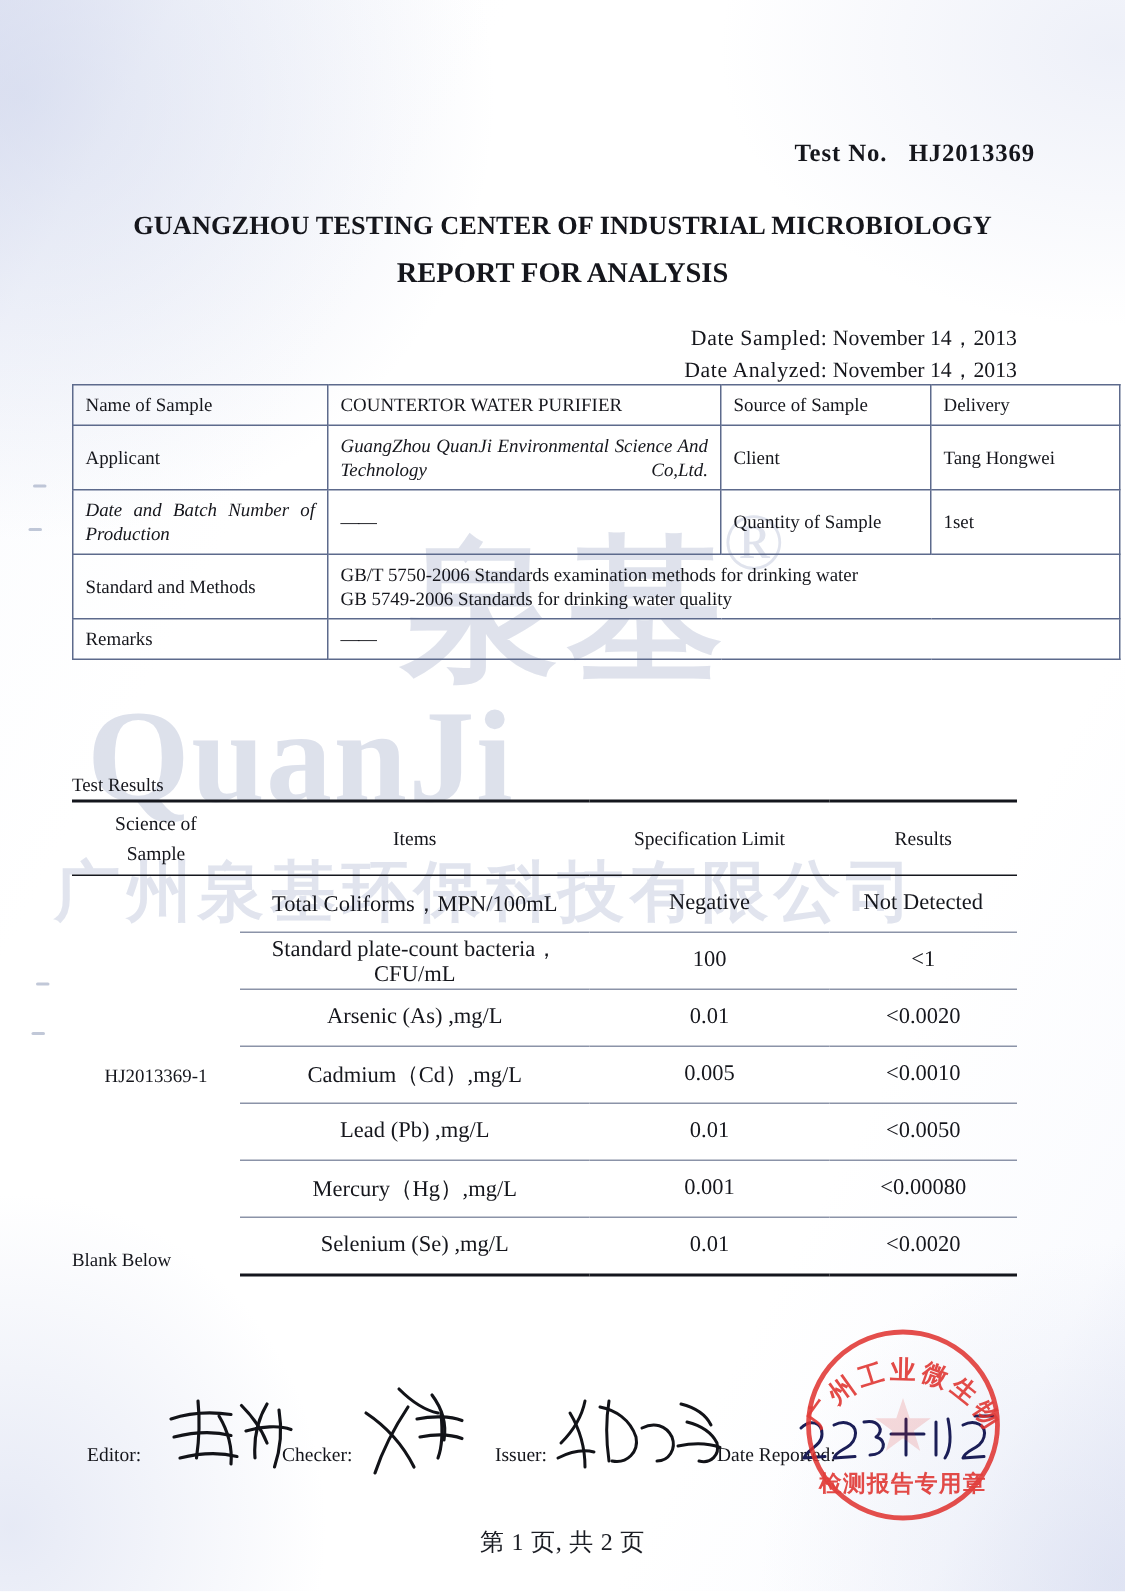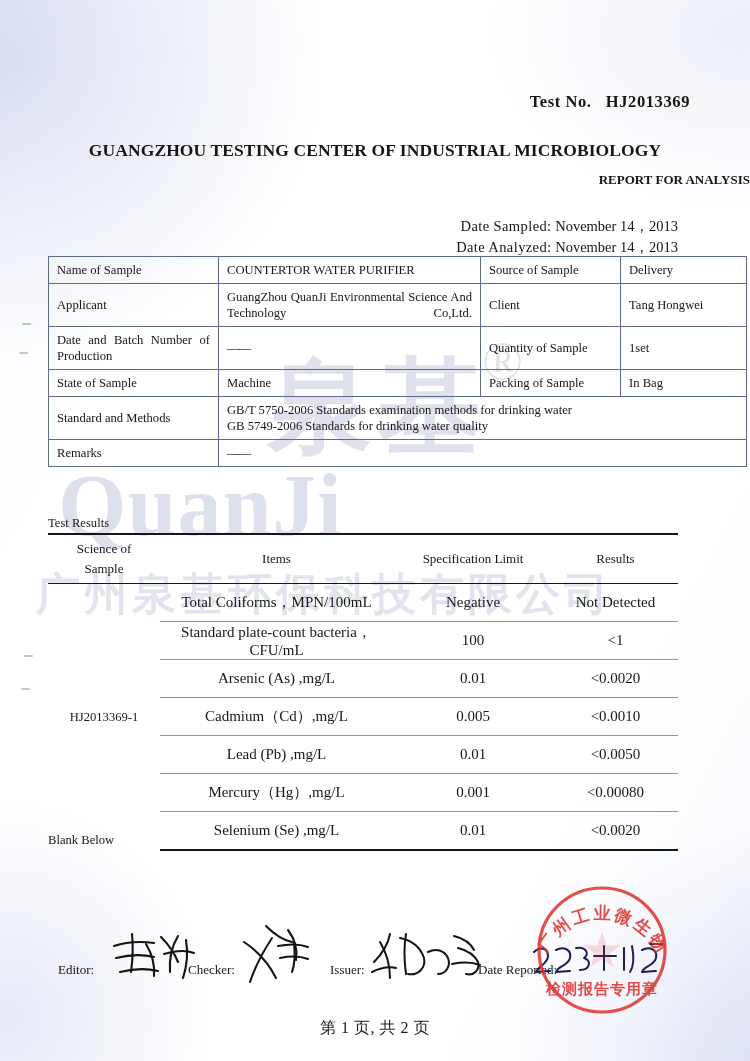--- a/index.html
+++ b/index.html
@@ -114,22 +114,22 @@
     width: 750px;
     text-align: center;
     font-size: 17.5px;
     font-weight: 700;
     letter-spacing: .1px;
   }
   .doc-subtitle {
     position: absolute;
     left: 0; top: 172px;
     width: 750px;
-    text-align: right;
-    font-size: 13px;
+    text-align: center;
+    font-size: 19px;
     font-weight: 700;
   }
 
   .dates {
     position: absolute;
     left: 0; top: 216px;
     width: 678px;
     text-align: right;
     font-size: 14.5px;
     line-height: 21px;
@@ -154,20 +154,21 @@
     line-height: 16px;
     background: transparent;
   }
   .info-table td.lbl { width: 153px; }
   .info-table td.val { width: 245px; }
   .info-table td.lbl2 { width: 123px; }
   .info-table td.val2 { width: 109px; }
   .info-table td.justify {
     text-align: justify;
     text-align-last: justify;
+    font-style: italic;
   }
   .dash { letter-spacing: -1px; }
   .r-h1 { height: 27px; }
   .r-h2 { height: 38px; }
 
   
   .tr-label {
     position: absolute;
     left: 48px;
     top: 516px;
@@ -322,26 +323,20 @@
           <td class="lbl">Applicant</td>
           <td class="val justify">GuangZhou     QuanJi     Environmental Science And Technology    Co,Ltd.</td>
           <td class="lbl2">Client</td>
           <td class="val2">Tang Hongwei</td>
         </tr>
         <tr class="r-h2">
           <td class="lbl justify">Date  and  Batch  Number of Production</td>
           <td class="val dash">——</td>
           <td class="lbl2">Quantity of Sample</td>
           <td class="val2">1set</td>
-        </tr>
-        <tr class="r-h1">
-          <td class="lbl">State of Sample</td>
-          <td class="val">Machine</td>
-          <td class="lbl2">Packing of Sample</td>
-          <td class="val2">In Bag</td>
         </tr>
         <tr class="r-h2">
           <td class="lbl">Standard and Methods</td>
           <td colspan="3">
             <div>GB/T 5750-2006 Standards examination methods for drinking water</div>
             <div>GB 5749-2006 Standards for drinking water quality</div>
           </td>
         </tr>
         <tr class="r-h1">
           <td class="lbl">Remarks</td>

